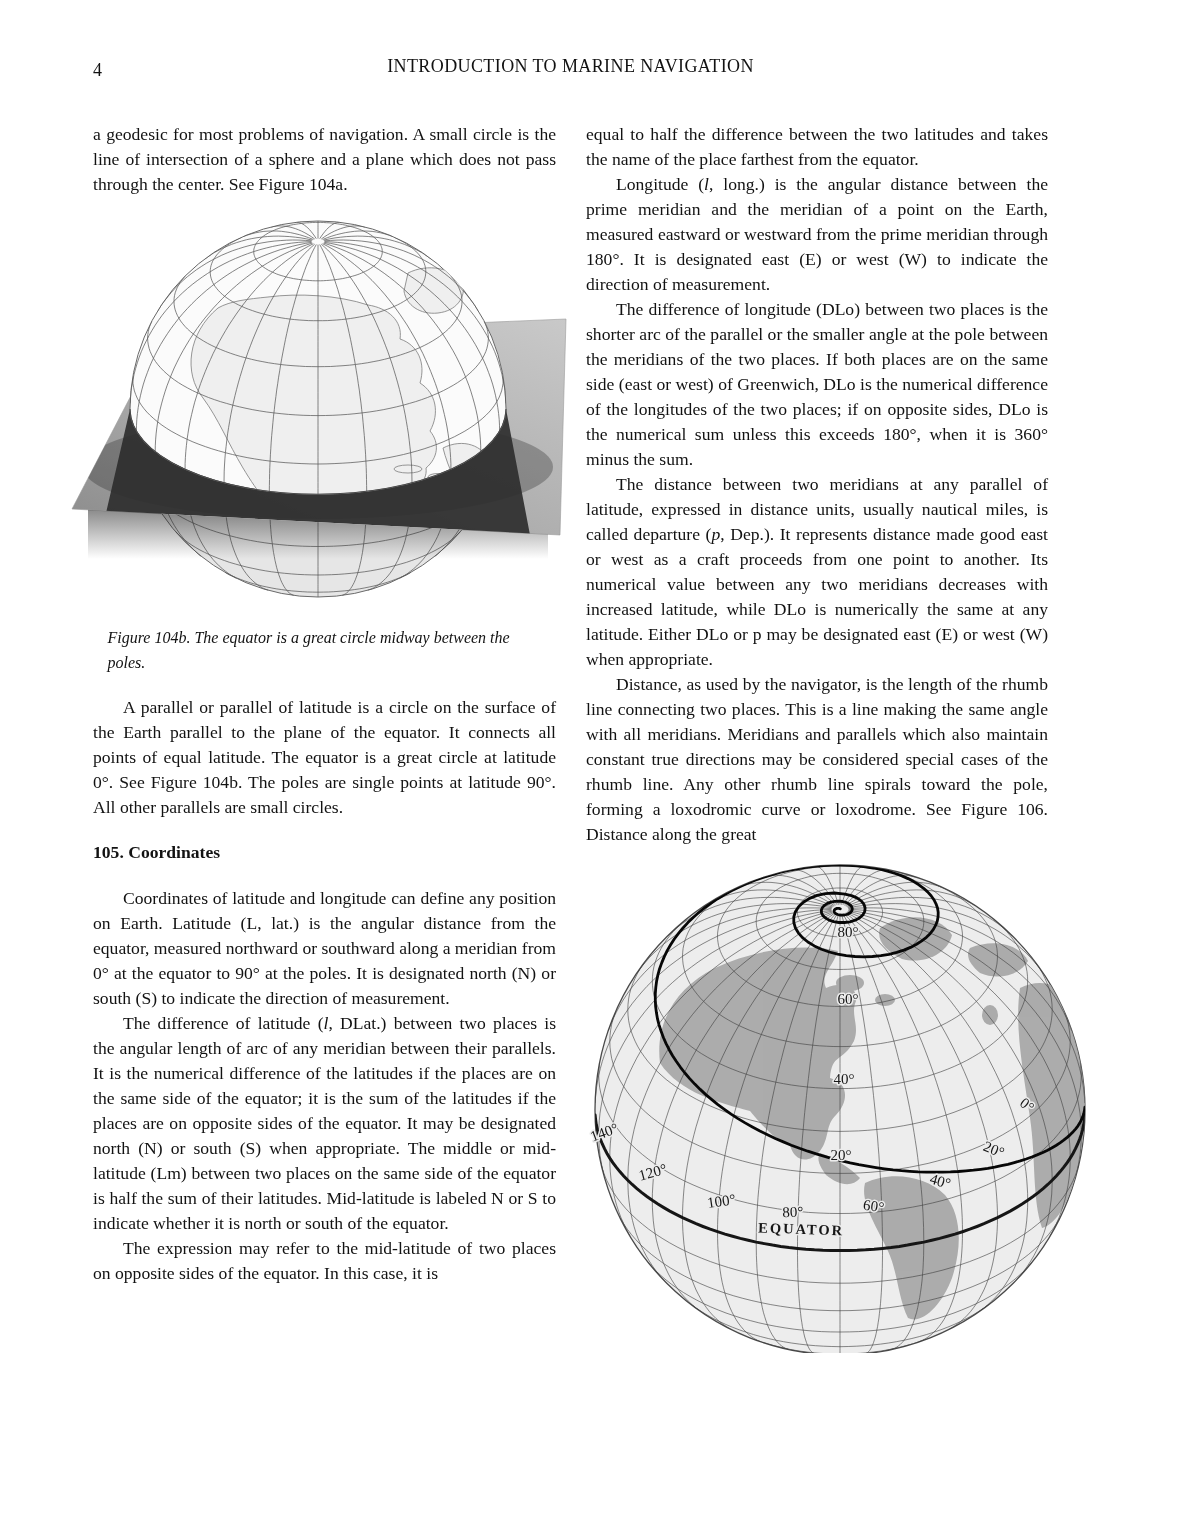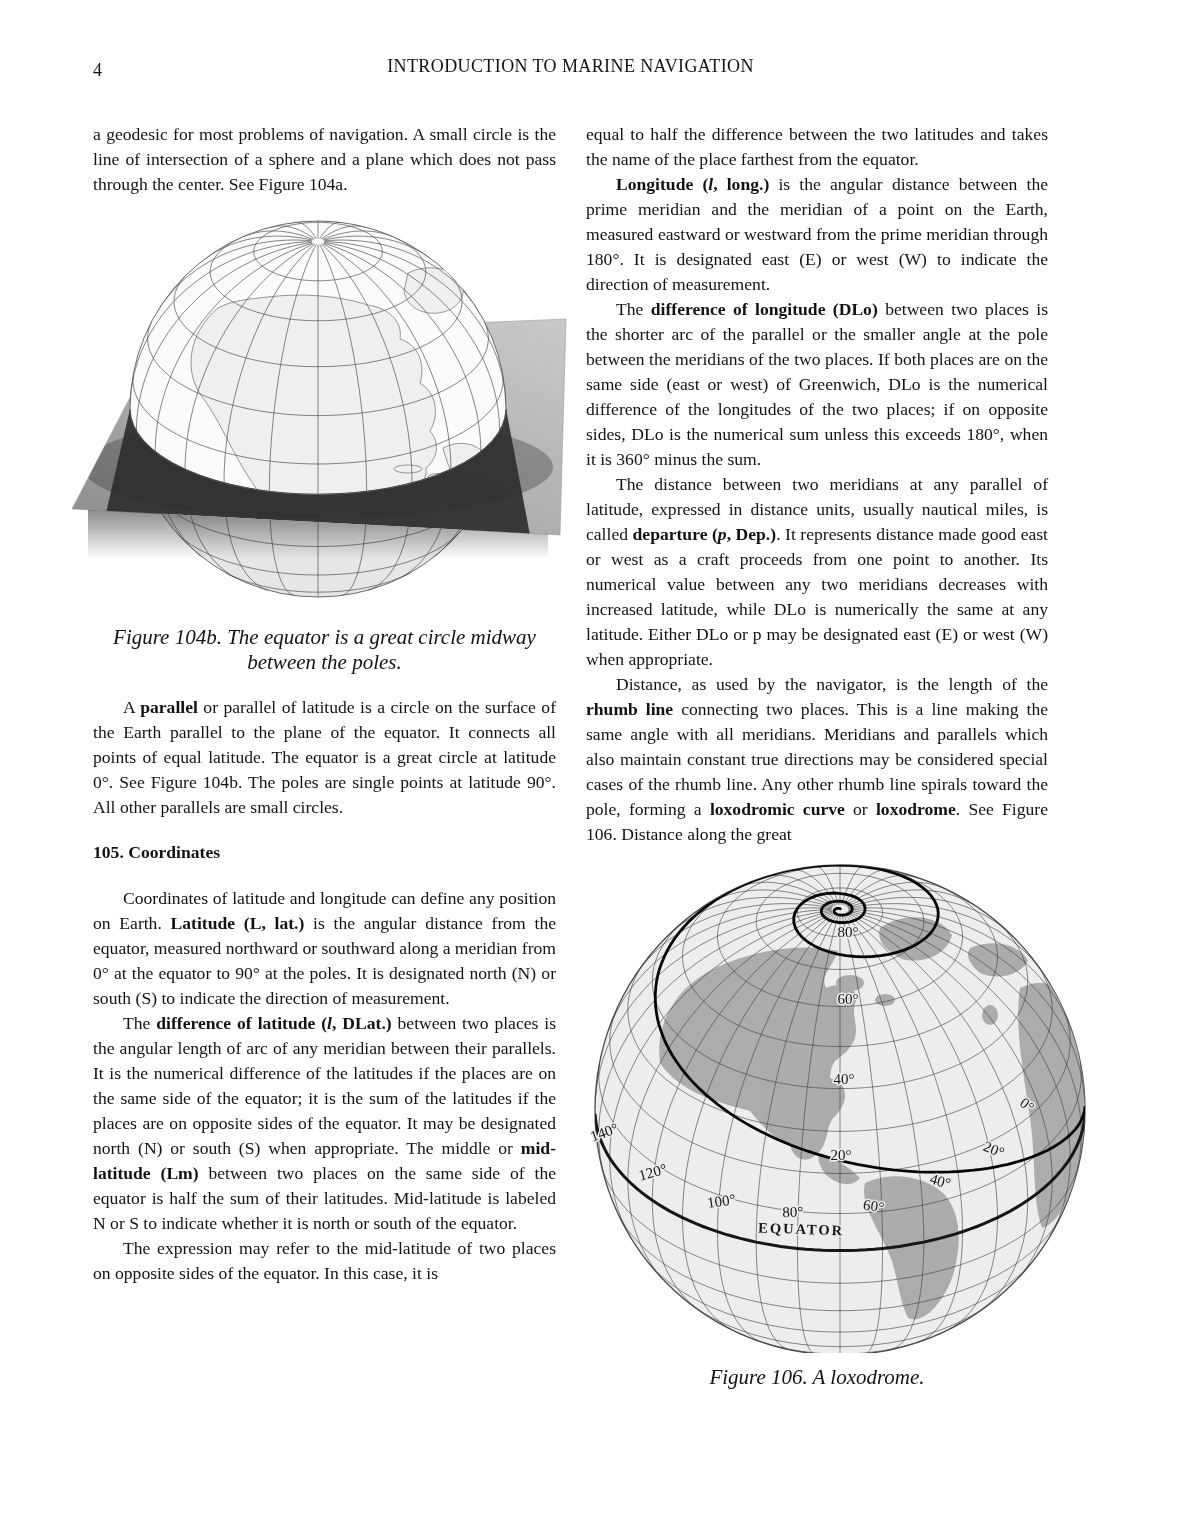--- a/index.html
+++ b/index.html
@@ -4,26 +4,26 @@
 <style>
   html,body{margin:0;padding:0;background:#ffffff;}
   body{width:1190px;height:1540px;position:relative;font-family:"Liberation Serif",serif;color:#121212;}
   .pgnum{position:absolute;left:93px;top:60px;font-size:18px;}
   .ptitle{position:absolute;left:93px;top:56px;width:955px;text-align:center;font-size:18px;letter-spacing:.4px;}
   .col{position:absolute;top:122px;width:463px;}
   .col-left{left:93px;}
   .col-right{left:586px;width:462px;}
   p{margin:0;font-size:17.6px;line-height:25px;text-align:justify;}
   .ind{text-indent:30px;}
-  .b{font-weight:bold;}
+  .b{font-weight:normal;}
   .i{font-style:italic;}
   .sect{font-size:17.6px;line-height:23.7px;font-weight:bold;margin:21px 0;}
   .figwrap104{margin:16px 0 0 -25px;width:500px;height:388px;}
   .figwrap106{margin:6px 0 0 -6px;width:520px;height:500px;}
-  .figcap{font-style:italic;text-align:center;font-size:21px;line-height:25px;margin:24px auto 20px;max-width:434px;}
+  .figcap{font-style:italic;text-align:left;font-size:16px;line-height:25px;margin:24px auto 20px;max-width:434px;}
   .figcap6{margin:12px auto 0;max-width:460px;}
   svg{display:block;}
   .lbl{font-family:"Liberation Serif",serif;font-size:15px;fill:#161616;text-anchor:middle;
        paint-order:stroke;stroke:#ececec;stroke-width:3px;stroke-linejoin:round;}
   .lbl-eq{font-size:14.5px;letter-spacing:2px;font-weight:bold;}
 </style>
 </head>
 <body>
 
 <div class="pgnum">4</div>
@@ -140,14 +140,13 @@
           <text transform="translate(142 353) rotate(-8)" class="lbl">100°</text>
           <text transform="translate(213 364) rotate(-2)" class="lbl">80°</text>
           <text transform="translate(293 358) rotate(8)" class="lbl">60°</text>
           <text transform="translate(359 333) rotate(16)" class="lbl">40°</text>
           <text transform="translate(412 301) rotate(22)" class="lbl">20°</text>
           <text transform="translate(444 256) rotate(38)" class="lbl">0°</text>
           <text transform="translate(221 381) rotate(2)" class="lbl lbl-eq">EQUATOR</text>
         </g>
     </svg>
   </div>
-  <div class="figcap figcap6">Figure 106. A loxodrome.</div>
 </div>
 
 </body></html>

